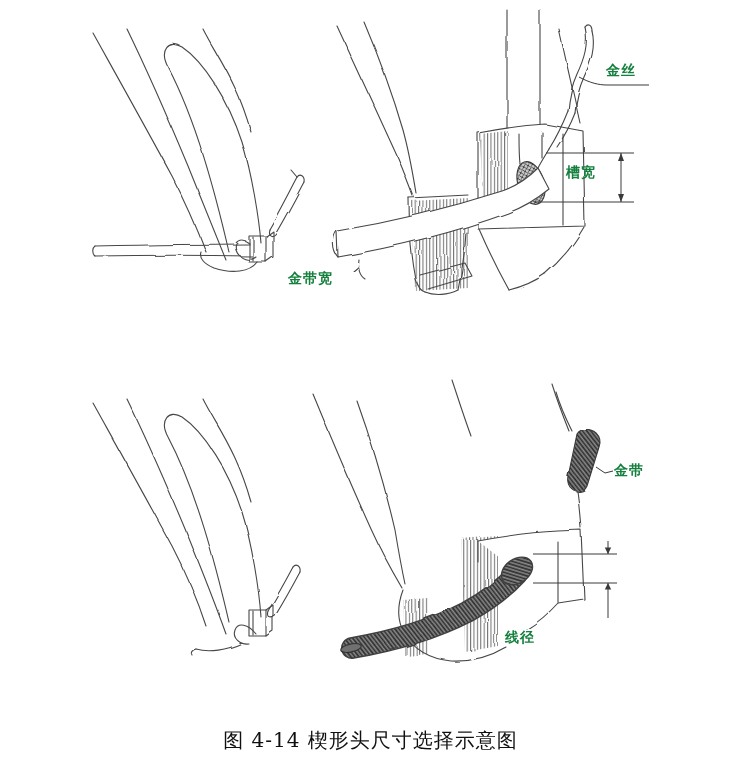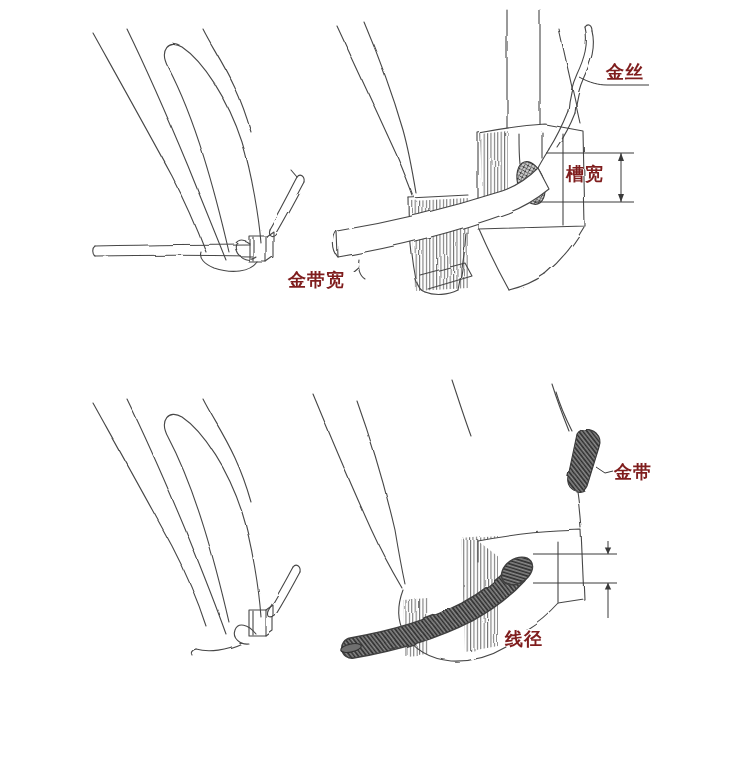--- a/index.html
+++ b/index.html
@@ -1,19 +1,19 @@
 <!DOCTYPE html>
 <html><head>
 <meta charset="utf-8">
 <style>
   html,body{margin:0;padding:0;background:#ffffff;}
   .stage{position:relative;width:741px;height:768px;background:#ffffff;overflow:hidden;
          font-family:"DejaVu Sans","Liberation Sans",sans-serif;}
   .stage svg{position:absolute;left:0;top:0;}
-  .lbl{position:absolute;font-size:18px;line-height:1;font-weight:600;color:#7f1d1d;
+  .lbl{position:absolute;font-size:14px;line-height:1;font-weight:600;color:#15803d;
        letter-spacing:1px;white-space:nowrap;}
   .caption{position:absolute;left:0;right:0;top:727px;text-align:center;
            font-family:"DejaVu Serif","Liberation Serif",serif;
            font-size:20px;font-weight:500;color:#101010;letter-spacing:1px;}
 </style>
 </head>
 <body>
 
 <div class="stage">
 
@@ -152,14 +152,15 @@
 <div class="lbl" style="left:288px;top:271px">金带宽</div>
 
 <div class="lbl" style="left:606px;top:63px">金丝</div>
 
 <div class="lbl" style="left:566px;top:165px">槽宽</div>
 
 <div class="lbl" style="left:614px;top:463px">金带</div>
 
 <div class="lbl" style="left:505px;top:630px">线径</div>
 
+<div class="caption">图 4-14 楔形头尺寸选择示意图</div>
 
 </div>
 
 </body></html>

